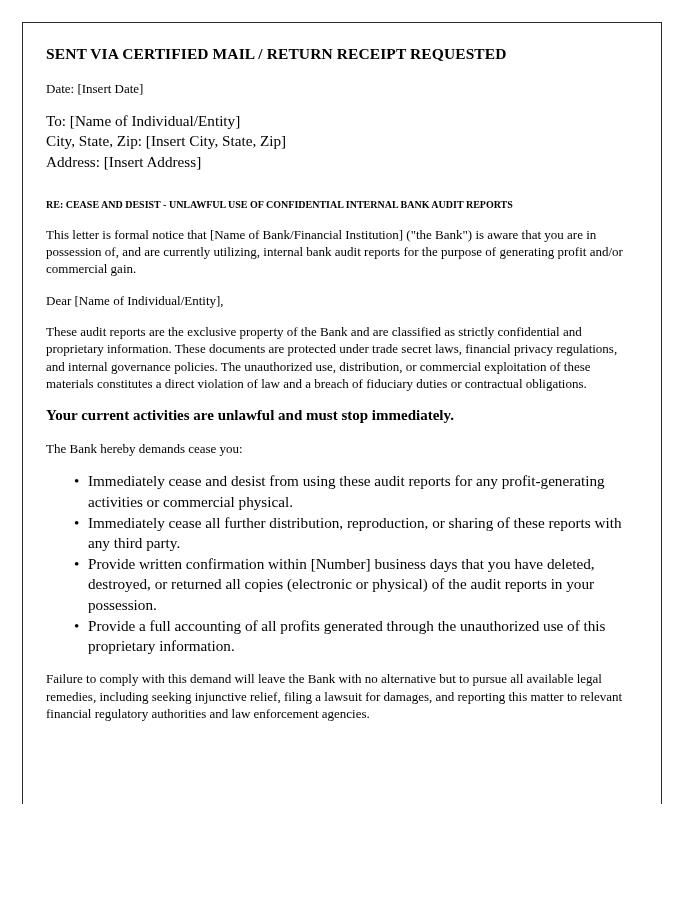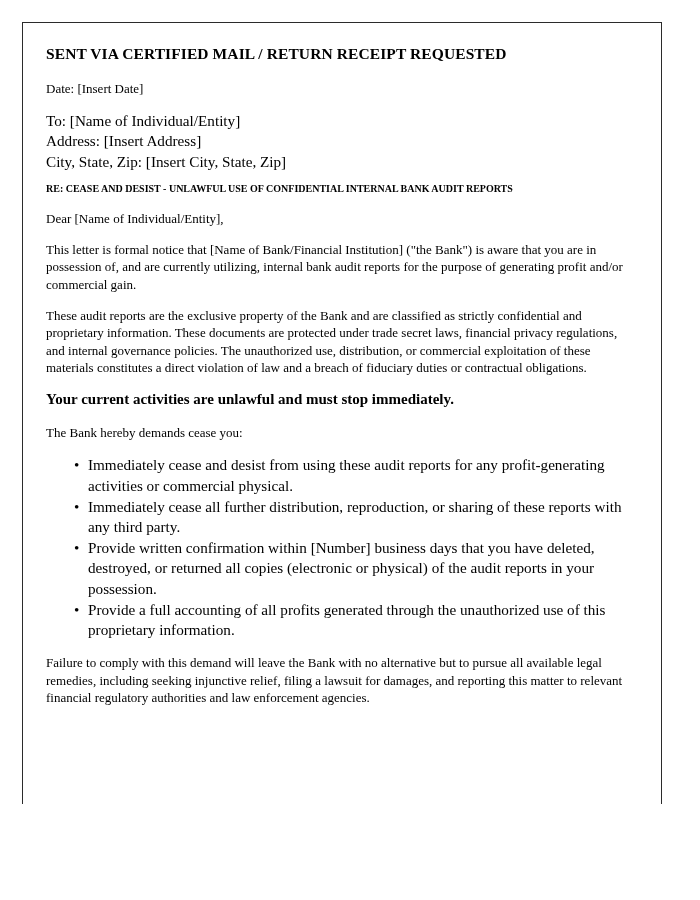--- a/index.html
+++ b/index.html
@@ -54,21 +54,21 @@
     text-align: left;
   }
 
   .para-tight {
     font-size: 15.2px;
     line-height: 1.33;
     margin: 0;
   }
 
   .block-address {
-    margin: 0 0 10px 0;
+    margin: 0 0 26px 0;
   }
 
   .re-line {
     font-weight: bold;
     font-size: 10px;
     line-height: 1.30;
     margin: 0 0 15px 0;
   }
 
   .emphasis {
@@ -103,29 +103,29 @@
 
 <div id="page">
   <div id="content">
 
     <p class="doc-title">SENT VIA CERTIFIED MAIL / RETURN RECEIPT REQUESTED</p>
 
     <p class="para">Date: [Insert Date]</p>
 
     <div class="block-address">
       <p class="para-tight">To: [Name of Individual/Entity]</p>
+      <p class="para-tight">City, State, Zip: [Insert City, State, Zip]</p>
       <p class="para-tight">Address: [Insert Address]</p>
-      <p class="para-tight">City, State, Zip: [Insert City, State, Zip]</p>
     </div>
 
     <p class="re-line">RE: CEASE AND DESIST - UNLAWFUL USE OF CONFIDENTIAL INTERNAL BANK AUDIT REPORTS</p>
 
+    <p class="para">This letter is formal notice that [Name of Bank/Financial Institution] ("the Bank") is aware that you are in possession of, and are currently utilizing, internal bank audit reports for the purpose of generating profit and/or commercial gain.</p>
+
     <p class="para">Dear [Name of Individual/Entity],</p>
-
-    <p class="para">This letter is formal notice that [Name of Bank/Financial Institution] ("the Bank") is aware that you are in possession of, and are currently utilizing, internal bank audit reports for the purpose of generating profit and/or commercial gain.</p>
 
     <p class="para">These audit reports are the exclusive property of the Bank and are classified as strictly confidential and proprietary information. These documents are protected under trade secret laws, financial privacy regulations, and internal governance policies. The unauthorized use, distribution, or commercial exploitation of these materials constitutes a direct violation of law and a breach of fiduciary duties or contractual obligations.</p>
 
     <p class="emphasis">Your current activities are unlawful and must stop immediately.</p>
 
     <p class="para">The Bank hereby demands cease you:</p>
 
     <ul class="demands" id="demands-list">
         <li><span class="bullet">•</span><span>Immediately cease and desist from using these audit reports for any profit-generating activities or commercial physical.</span></li>
         <li><span class="bullet">•</span><span>Immediately cease all further distribution, reproduction, or sharing of these reports with any third party.</span></li>

